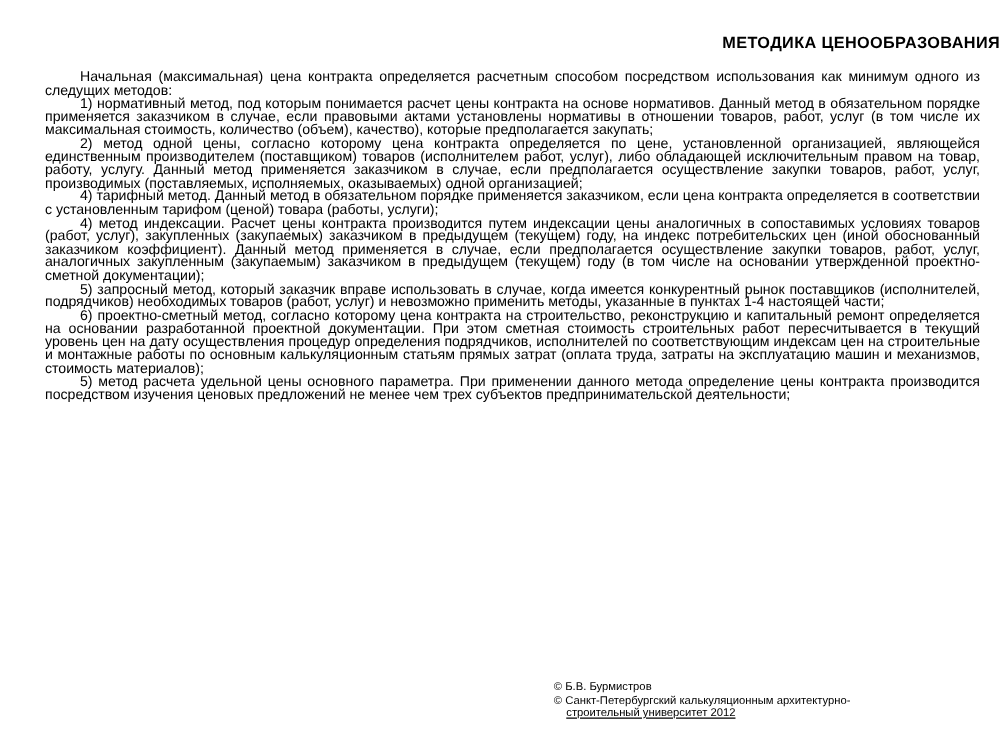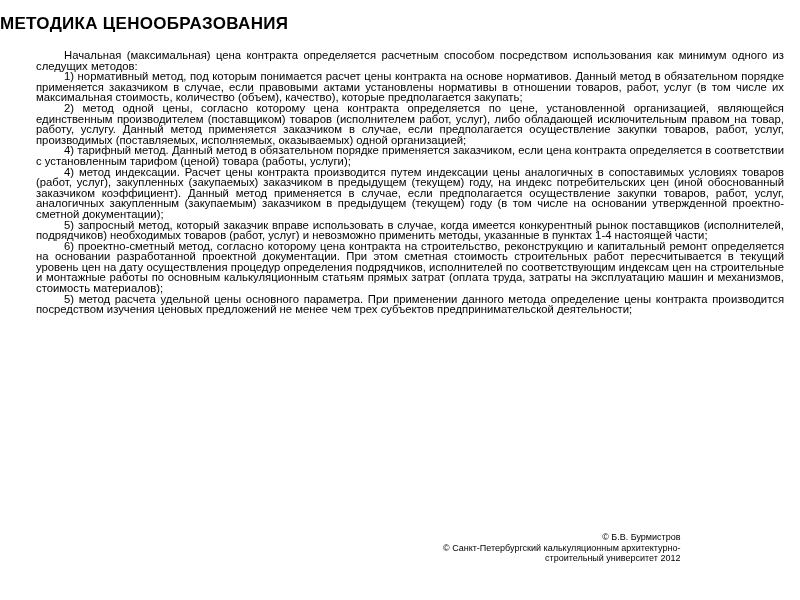--- a/index.html
+++ b/index.html
@@ -13,47 +13,48 @@
     color: #000000;
     font-family: "Liberation Sans", sans-serif;
     position: relative;
     overflow: hidden;
   }
   .slide {
     position: absolute;
     inset: 0;
   }
   .title {
-    margin: 14px 0 0 0;
-    text-align: left;
-    font-size: 17px;
+    margin: 26px 0 0 0;
+    text-align: right;
+    font-size: 13px;
     font-weight: bold;
     letter-spacing: 0.3px;
   }
   .doc-body {
     margin: 16px 16px 0 36px;
     font-size: 11.3px;
     line-height: 10.6px;
     text-align: justify;
   }
   .doc-body p {
     margin: 0;
     padding: 0;
     text-indent: 28px;
   }
   .footer {
     position: absolute;
     left: 443px;
-    top: 532px;
+    top: 544px;
     font-size: 9px;
     line-height: 10.5px;
-    text-align: right;
+    text-align: left;
   }
   .footer .cont {
     padding-left: 10px;
+    text-decoration: underline;
   }
 </style>
 </head>
 <body>
 
 <div class="slide">
 
   <h1 class="title">МЕТОДИКА ЦЕНООБРАЗОВАНИЯ</h1>
 
   <div class="doc-body">

